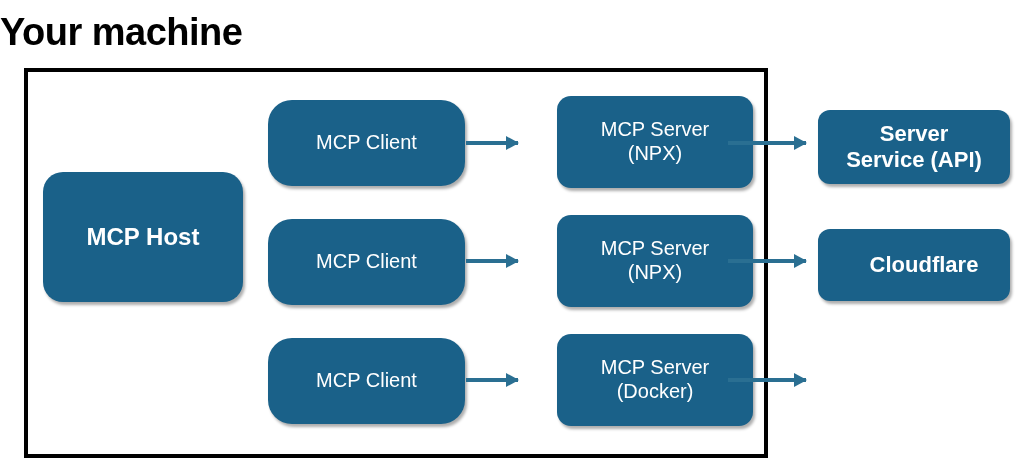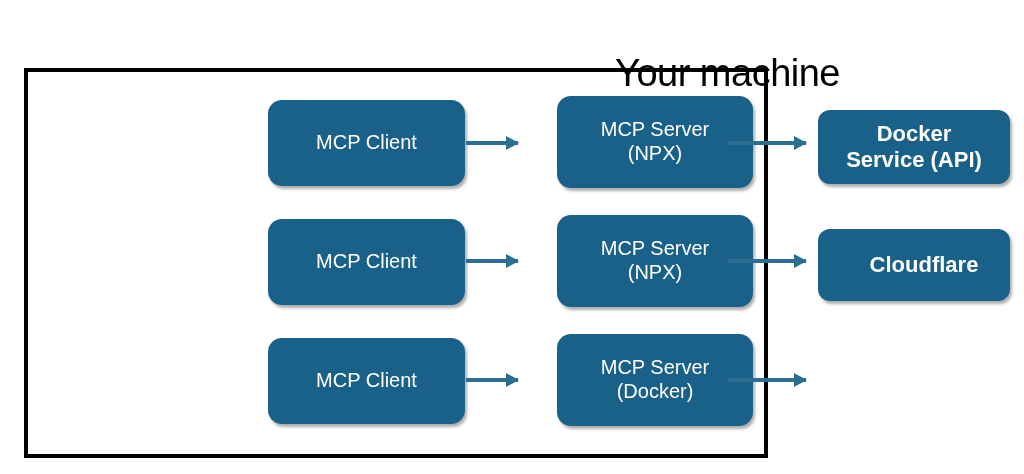--- a/index.html
+++ b/index.html
@@ -18,28 +18,27 @@
     background: #ffffff;
     overflow: hidden;
   }
 
   
   .diagram-title {
     position: absolute;
     left: 0;
     top: 8px;
     width: 840px;
-    text-align: right;
+    text-align: left;
     font-size: 38px;
-    font-weight: normal;
+    font-weight: bold;
     color: #000000;
     letter-spacing: -0.5px;
     line-height: 48px;
     white-space: nowrap;
-    margin-top: 41px;
   }
 
   
   .machine-boundary {
     position: absolute;
     left: 24px;
     top: 68px;
     width: 744px;
     height: 390px;
     border: 4px solid #000000;
@@ -75,21 +74,21 @@
     height: 130px;
     border-radius: 20px;
     font-size: 24px;
     font-weight: bold;
   }
 
   .node-client {
     left: 268px;
     width: 197px;
     height: 86px;
-    border-radius: 14px;
+    border-radius: 24px;
     font-size: 20px;
     font-weight: normal;
   }
   .node-client.row1 { top: 100px; }
   .node-client.row2 { top: 219px; }
   .node-client.row3 { top: 338px; }
 
   .node-server {
     left: 531px;
     width: 196px;
@@ -143,32 +142,35 @@
 </style>
 </head>
 <body>
 
 <div id="canvas">
 
   <div class="diagram-title">Your machine</div>
 
   <div class="machine-boundary"></div>
 
+  <div class="node node-host">
+    <span class="node-label">MCP Host</span>
+  </div>
 
   <div class="node node-client row1">
     <span class="node-label">MCP Client</span>
   </div>
   <div class="arrow arrow-c1"></div>
   <div class="node node-server row1">
     <span class="node-label">MCP Server
 (NPX)</span>
   </div>
   <div class="arrow arrow-s1"></div>
   <div class="node node-remote row1">
-    <span class="node-label">Docker
+    <span class="node-label">Server
 Service (API)</span>
   </div>
 
   <div class="node node-client row2">
     <span class="node-label">MCP Client</span>
   </div>
   <div class="arrow arrow-c2"></div>
   <div class="node node-server row2">
     <span class="node-label">MCP Server
 (NPX)</span>

